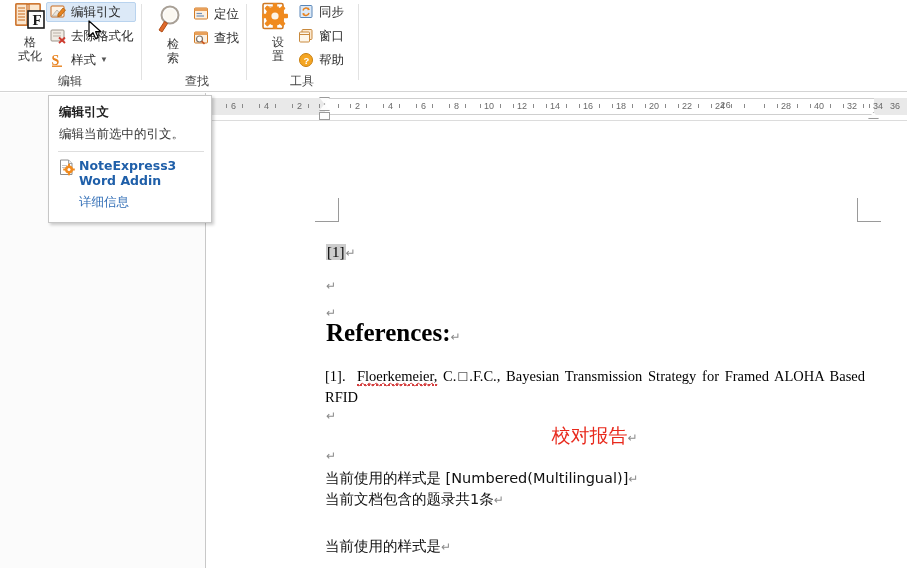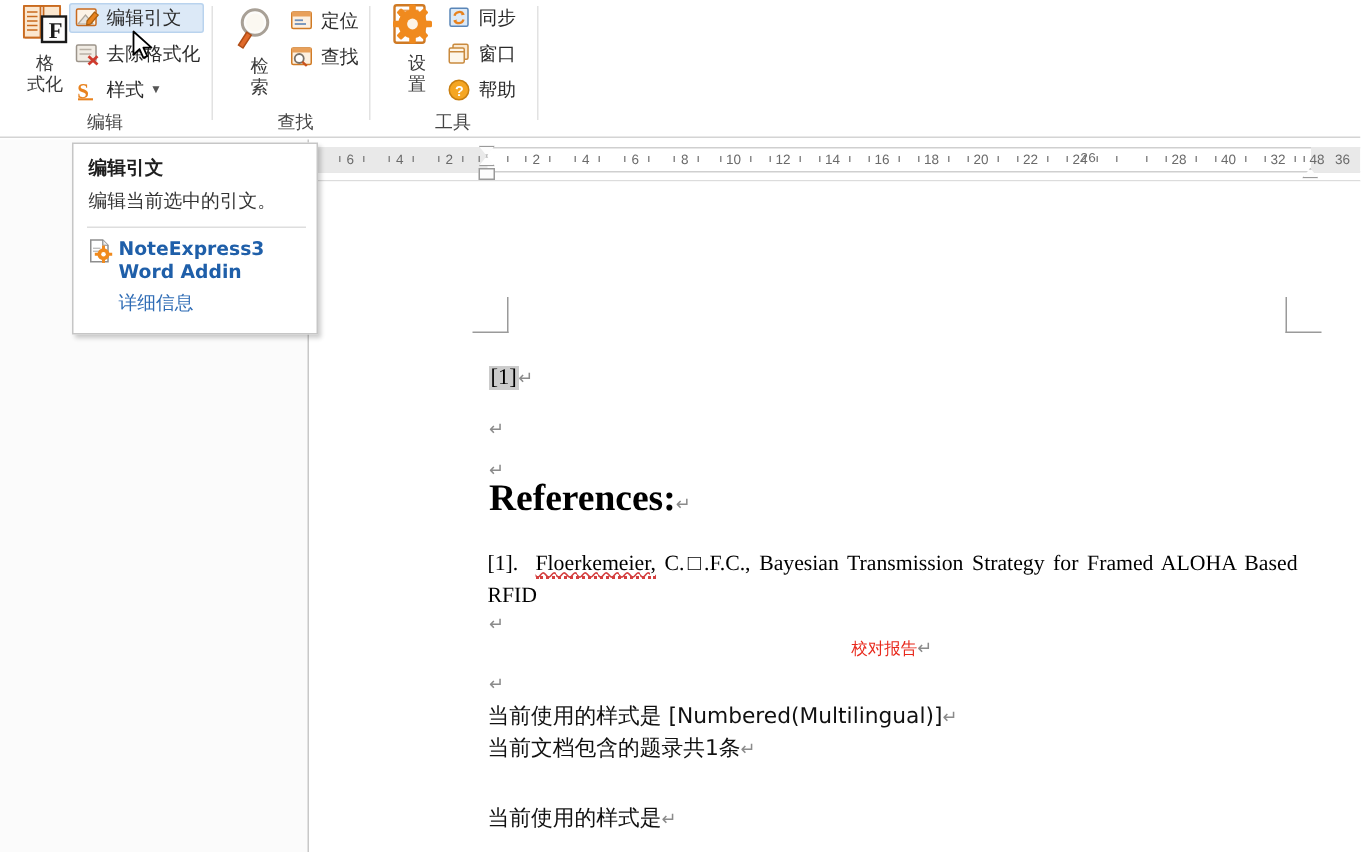--- a/index.html
+++ b/index.html
@@ -127,21 +127,21 @@
   }
   .spell-err {
     border-bottom:2px dotted #d43f3f;
     text-decoration: underline;
     text-decoration-color:#d43f3f;
     text-decoration-style: wavy;
     text-decoration-thickness: 1px;
   }
   .report-title {
     color:#e8291c; font-family:"DejaVu Sans","Liberation Sans",sans-serif;
-    font-size:11px; font-weight:normal;
+    font-size:19px; font-weight:normal;
   }
   .cn-line {
     font-family:"DejaVu Sans","Liberation Sans",sans-serif;
     font-size:14.5px; line-height:21px; color:#111;
   }
 
   
   #tooltip {
     position:absolute; left:48px; top:95px; width:164px; height:128px;
     background:#ffffff;
@@ -438,21 +438,21 @@
 
     <div class="tickmark" style="left:604px;"></div>
     <div class="tick" style="left:608px;">40</div>
     <div class="tickmark" style="left:624px;"></div>
 
     <div class="tickmark" style="left:637px;"></div>
     <div class="tick" style="left:641px;">32</div>
     <div class="tickmark" style="left:657px;"></div>
 
     <div class="tickmark" style="left:663px;"></div>
-    <div class="tick" style="left:667px;">48</div>
+    <div class="tick" style="left:667px;">34</div>
 
     <div class="tick" style="left:684px;">36</div>
 
     <div class="ind-top" style="left:113px;"></div>
     <div class="ind-bot" style="left:113px;"></div>
     <div class="ind-box" style="left:113px;"></div>
 
     <div class="ind-right" style="left:662px;"></div>
   </div>
 

